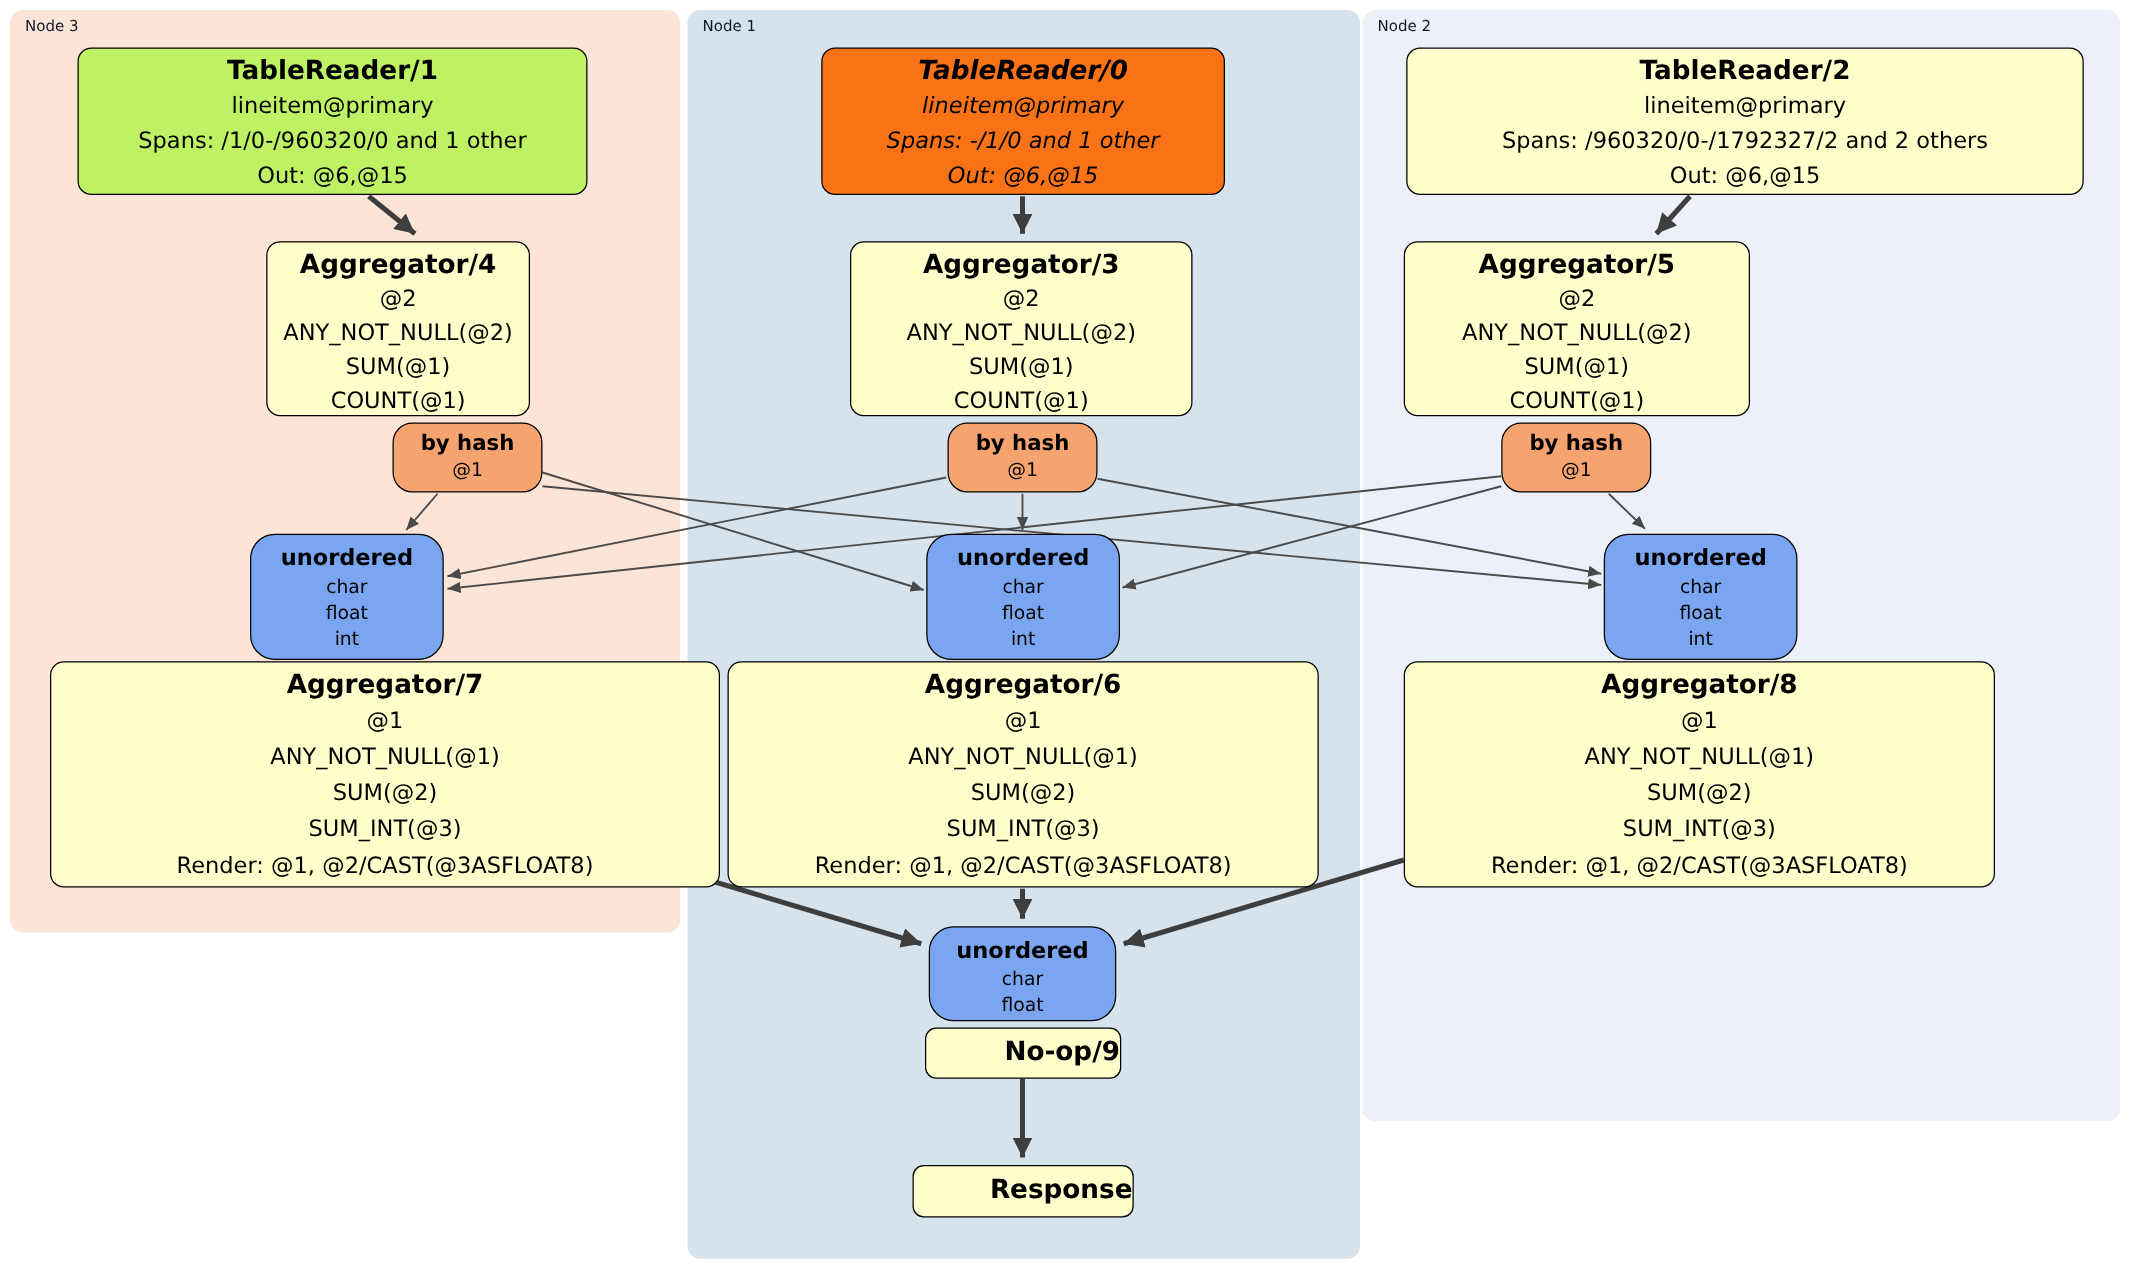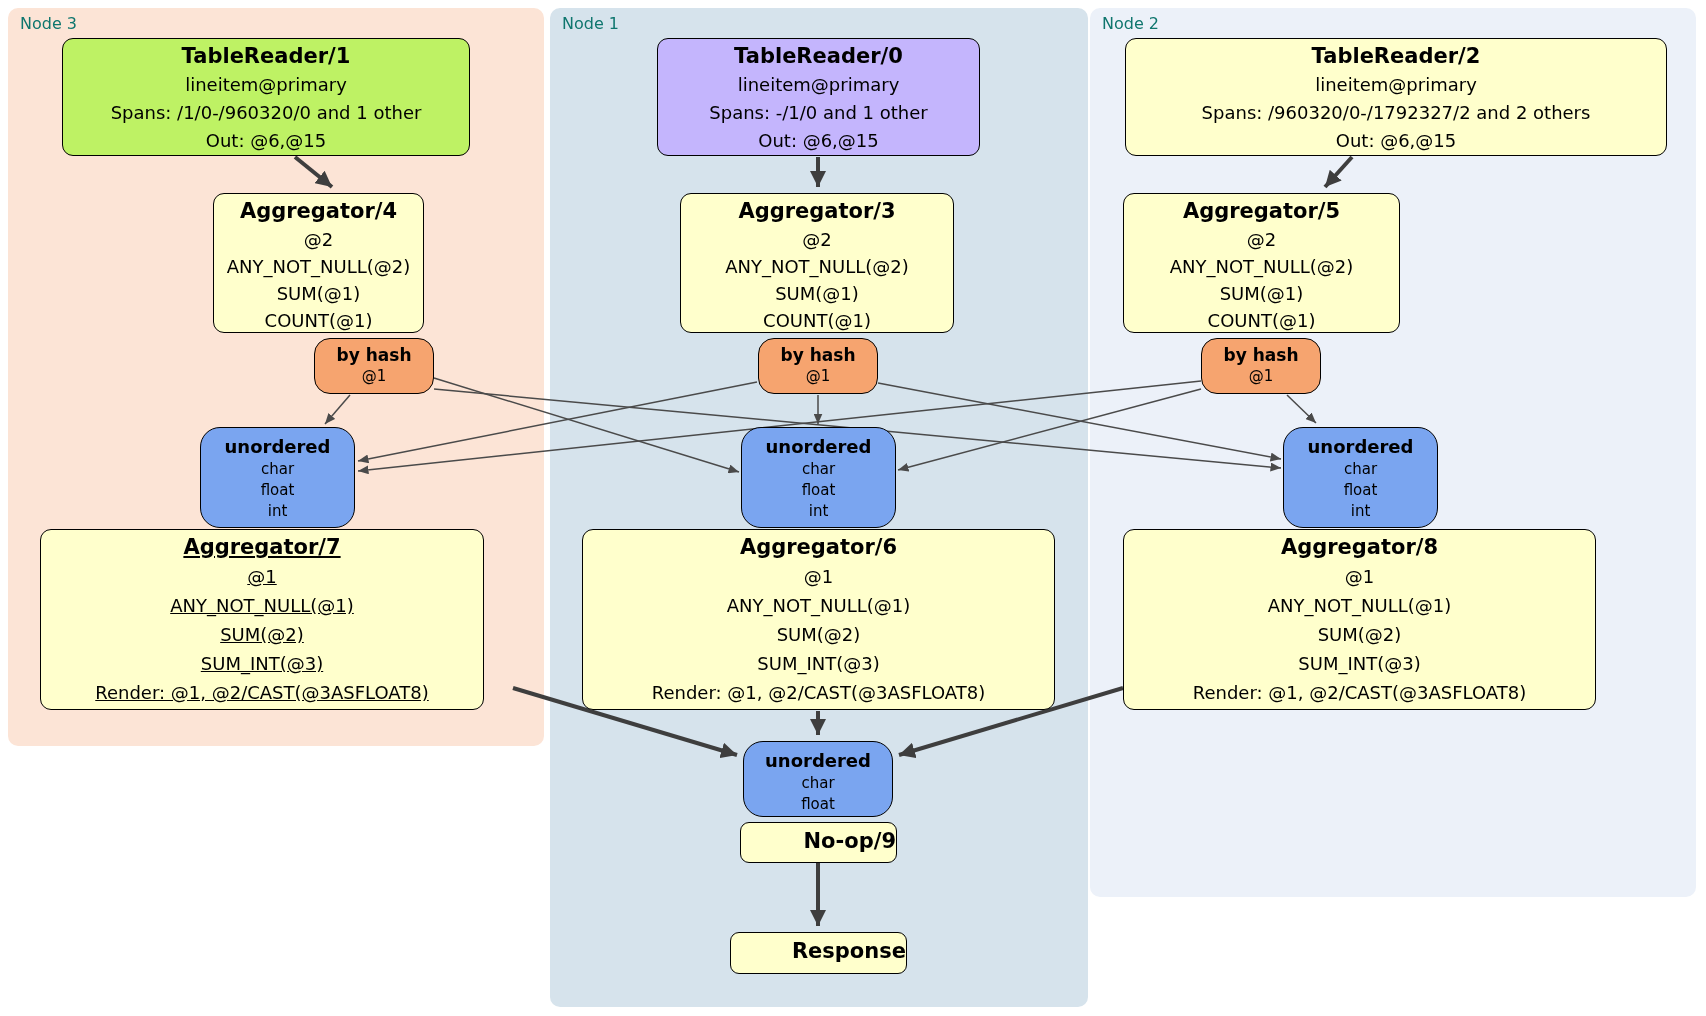--- a/index.html
+++ b/index.html
@@ -4,21 +4,21 @@
 <style>
   html,body{margin:0;padding:0;background:#ffffff;}
   #stage{
     position:relative;
     width:1706px;height:1016px;
     font-family:"DejaVu Sans","Liberation Sans",sans-serif;
     color:#000;
     overflow:hidden;
   }
   .region{position:absolute;border-radius:10px;z-index:0;}
-  .region-label{position:absolute;top:6px;left:12px;font-size:16px;color:#0f766e;white-space:nowrap;}
+  .region-label{position:absolute;top:6px;left:12px;font-size:12px;color:#0f172a;white-space:nowrap;}
   svg.edges{position:absolute;left:0;top:0;z-index:1;}
   .box{
     position:absolute;box-sizing:border-box;z-index:2;
     border:1.6px solid #000;border-radius:11px;
     background:#ffffcc;text-align:center;white-space:nowrap;
   }
   .proc-title{font-weight:bold;font-size:21px;line-height:30px;padding-top:2px;}
   .tr .proc-line{font-size:18px;line-height:28px;}
   .agg-top .proc-line{font-size:18px;line-height:27px;}
   .agg-bottom .proc-line{font-size:18px;line-height:29px;}
@@ -95,30 +95,30 @@
   <div class="box router" style="left: 314px; top: 338px; width: 120px; height: 56px; background-color: rgb(246, 164, 111);">
     <div class="router-title">by hash</div>
     <div class="router-detail">@1</div>
   </div>
   <div class="box sync" style="left: 200px; top: 427px; width: 155px; height: 101px; background-color: rgb(122, 165, 240);">
     <div class="sync-title">unordered</div>
     <div class="sync-type">char</div>
     <div class="sync-type">float</div>
     <div class="sync-type">int</div>
   </div>
-  <div class="box agg-bottom" style="left: 40px; top: 529px; width: 444px; height: 181px; background-color: rgb(255, 255, 204); text-decoration: underline;">
+  <div class="box agg-bottom" style="left: 40px; top: 529px; width: 536px; height: 181px; background-color: rgb(255, 255, 204);">
     <div class="proc-title">Aggregator/7</div>
     <div class="proc-line">@1</div>
     <div class="proc-line">ANY_NOT_NULL(@1)</div>
     <div class="proc-line">SUM(@2)</div>
     <div class="proc-line">SUM_INT(@3)</div>
     <div class="proc-line">Render: @1, @2/CAST(@3ASFLOAT8)</div>
   </div>
 
-  <div class="box tr" style="left: 657px; top: 38px; width: 323px; height: 118px; background-color: #c4b5fd;">
+  <div class="box tr" style="left: 657px; top: 38px; width: 323px; height: 118px; background-color: #f97316; font-style: italic;">
     <div class="proc-title">TableReader/0</div>
     <div class="proc-line">lineitem@primary</div>
     <div class="proc-line">Spans: -/1/0 and 1 other</div>
     <div class="proc-line">Out: @6,@15</div>
   </div>
   <div class="box agg-top" style="left: 680px; top: 193px; width: 274px; height: 140px; background-color: rgb(255, 255, 204);">
     <div class="proc-title">Aggregator/3</div>
     <div class="proc-line">@2</div>
     <div class="proc-line">ANY_NOT_NULL(@2)</div>
     <div class="proc-line">SUM(@1)</div>

